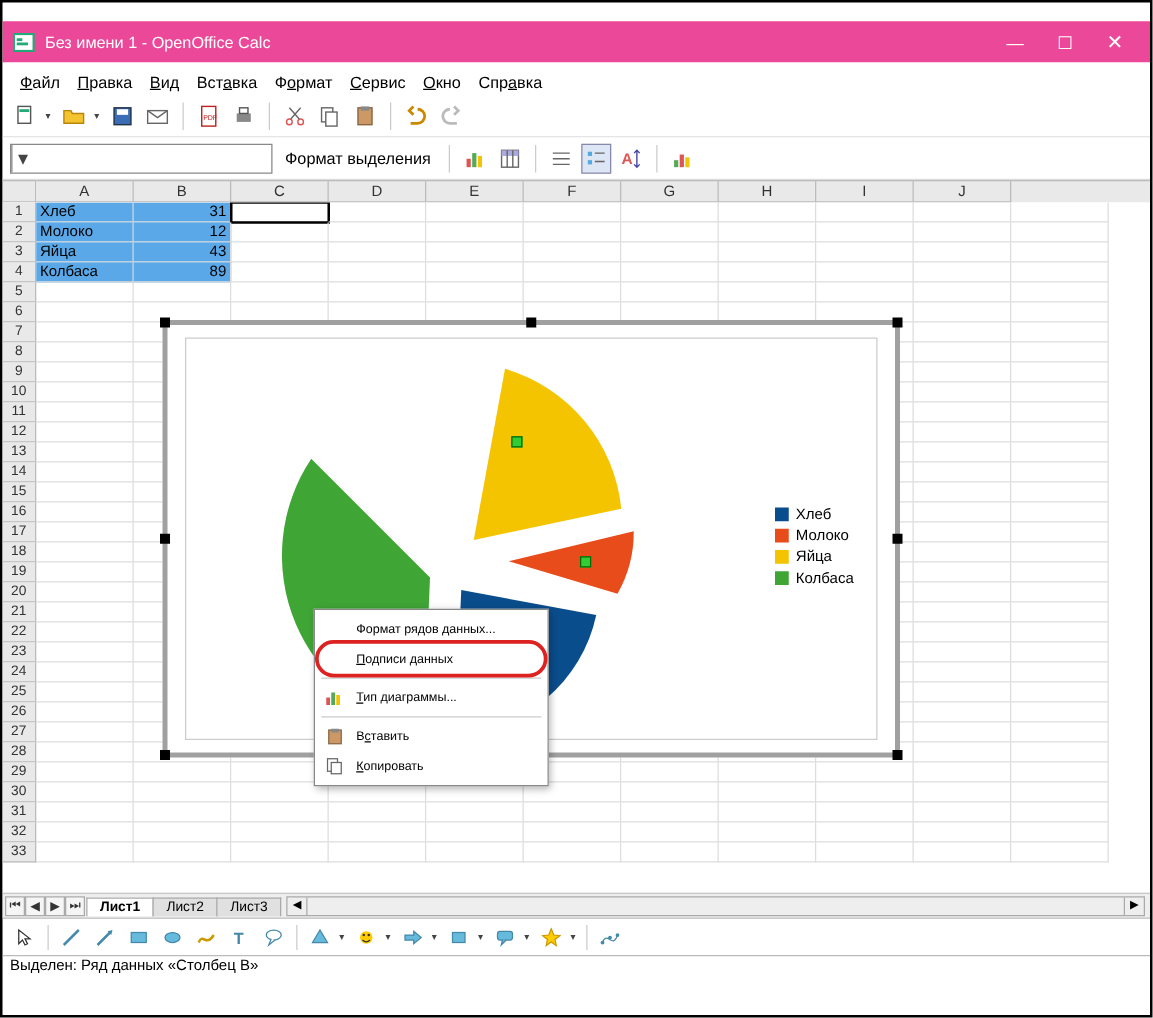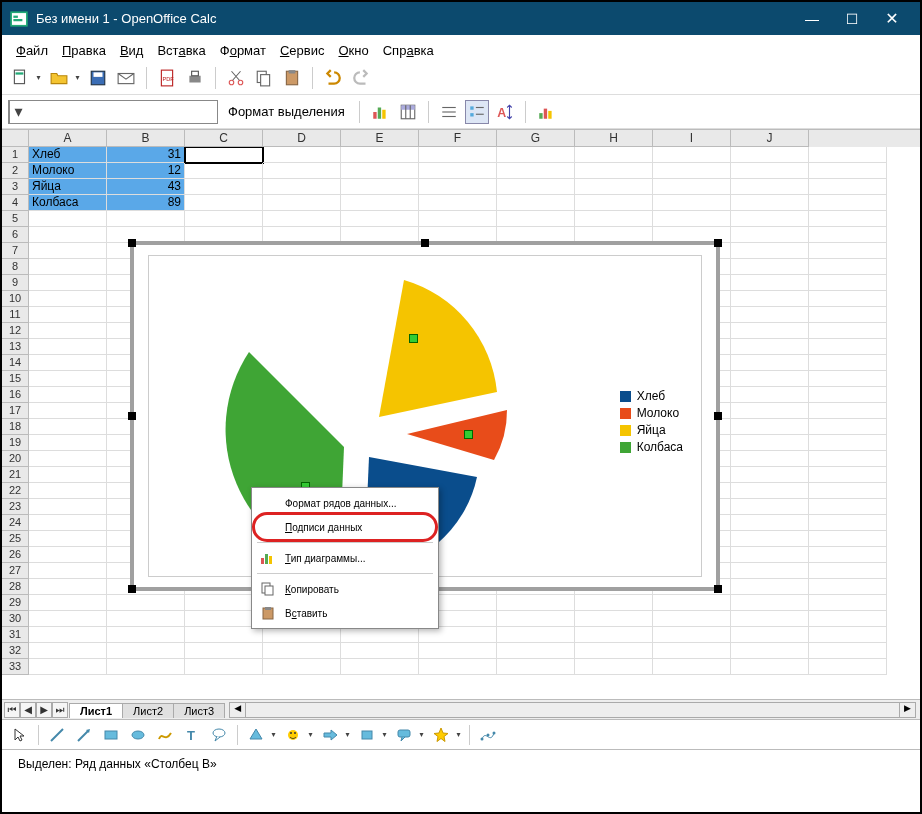--- a/index.html
+++ b/index.html
@@ -1,19 +1,19 @@
 <!DOCTYPE html>
 <html><head>
 <meta charset="utf-8">
 <style>
 * { box-sizing: border-box; margin: 0; padding: 0; font-family: "Segoe UI", Tahoma, sans-serif; }
 body { background: #fff; width: 922px; height: 814px; overflow: hidden; border: 2px solid #000; position: relative; }
 
 
-.titlebar { background: #0c4a6e; color: #fff; height: 33px; display: flex; align-items: center; padding: 0 8px; }
+.titlebar { background: #ec4899; color: #fff; height: 33px; display: flex; align-items: center; padding: 0 8px; margin-top: 15px; }
 .titlebar .app-icon { width: 18px; height: 18px; margin-right: 8px; display: inline-flex; align-items: center; }
 .titlebar .title { font-size: 13px; flex: 1; }
 .titlebar .win-btn { width: 40px; height: 33px; display: flex; align-items: center; justify-content: center; color: #fff; font-size: 14px; }
 .titlebar .win-btn.close { font-size: 16px; }
 
 
 .menubar { height: 26px; display: flex; align-items: center; padding: 4px 12px 0 8px; gap: 2px; background: #fff; }
 .menubar .menu-item { padding: 2px 6px; font-size: 13px; }
 .menubar .menu-item u { text-decoration: underline; }
 
@@ -73,21 +73,21 @@
 .tabstrip .nav .nb { width: 16px; height: 16px; display: flex; align-items: center; justify-content: center; border: 1px solid #aaa; background: #f5f5f5; font-size: 10px; color: #333; }
 .tabstrip .tab { padding: 1px 10px; font-size: 11px; background: #e0e0e0; border: 1px solid #aaa; border-bottom: none; margin-left: -1px; position: relative; top: 1px; }
 .tabstrip .tab.active { background: #fff; font-weight: bold; }
 .tabstrip .hsb { flex: 1; height: 16px; background: #eee; border: 1px solid #aaa; margin: 0 4px; position: relative; }
 
 
 .drawbar { height: 30px; display: flex; align-items: center; padding: 2px 6px; gap: 3px; border-top: 1px solid #bbb; }
 .drawbar .tbtn { width: 24px; height: 24px; display: flex; align-items: center; justify-content: center; }
 
 
-.status { height: 22px; border-top: 1px solid #bbb; display: flex; align-items: flex-end; padding: 0 16px; font-size: 12px; }
+.status { height: 22px; border-top: 1px solid #bbb; display: flex; align-items: flex-start; padding: 0 6px; font-size: 12px; }
 
 </style>
 </head>
 <body>
 
 <div class="titlebar">
   <span class="app-icon">
     <svg viewBox="0 0 16 16">
         <rect x="1" y="2" width="14" height="12" fill="#fff" stroke="#2a7" stroke-width="1.5"></rect>
         <rect x="3" y="5" width="4" height="2" fill="#2a7"></rect>
@@ -787,34 +787,34 @@
           <rect x="5" y="4" width="3" height="10" fill="#5a5"></rect>
           <rect x="9" y="6" width="3" height="8" fill="#f5c400"></rect>
         </svg>
       </span>
       <span><u>Т</u>ип диаграммы...</span>
     </div>
   <div class="csep"></div>
   <div class="ci">
       <span class="ic">
         <svg width="14" height="14">
+          <rect x="2" y="2" width="10" height="11" fill="#c96" stroke="#864"></rect>
+          <rect x="4" y="1" width="6" height="3" fill="#888"></rect>
+        </svg>
+      </span>
+      <span>В<u>с</u>тавить</span>
+    </div>
+  <div class="ci">
+      <span class="ic">
+        <svg width="14" height="14">
           <rect x="1" y="1" width="8" height="10" fill="#fff" stroke="#666"></rect>
           <rect x="4" y="4" width="8" height="9" fill="#fff" stroke="#666"></rect>
         </svg>
       </span>
       <span><u>К</u>опировать</span>
-    </div>
-  <div class="ci">
-      <span class="ic">
-        <svg width="14" height="14">
-          <rect x="2" y="2" width="10" height="11" fill="#c96" stroke="#864"></rect>
-          <rect x="4" y="1" width="6" height="3" fill="#888"></rect>
-        </svg>
-      </span>
-      <span>В<u>с</u>тавить</span>
     </div>
 </div>
 
 <div class="tabstrip">
   <div class="nav">
     <div class="nb">⏮</div>
     <div class="nb">◀</div>
     <div class="nb">▶</div>
     <div class="nb">⏭</div>
   </div>

